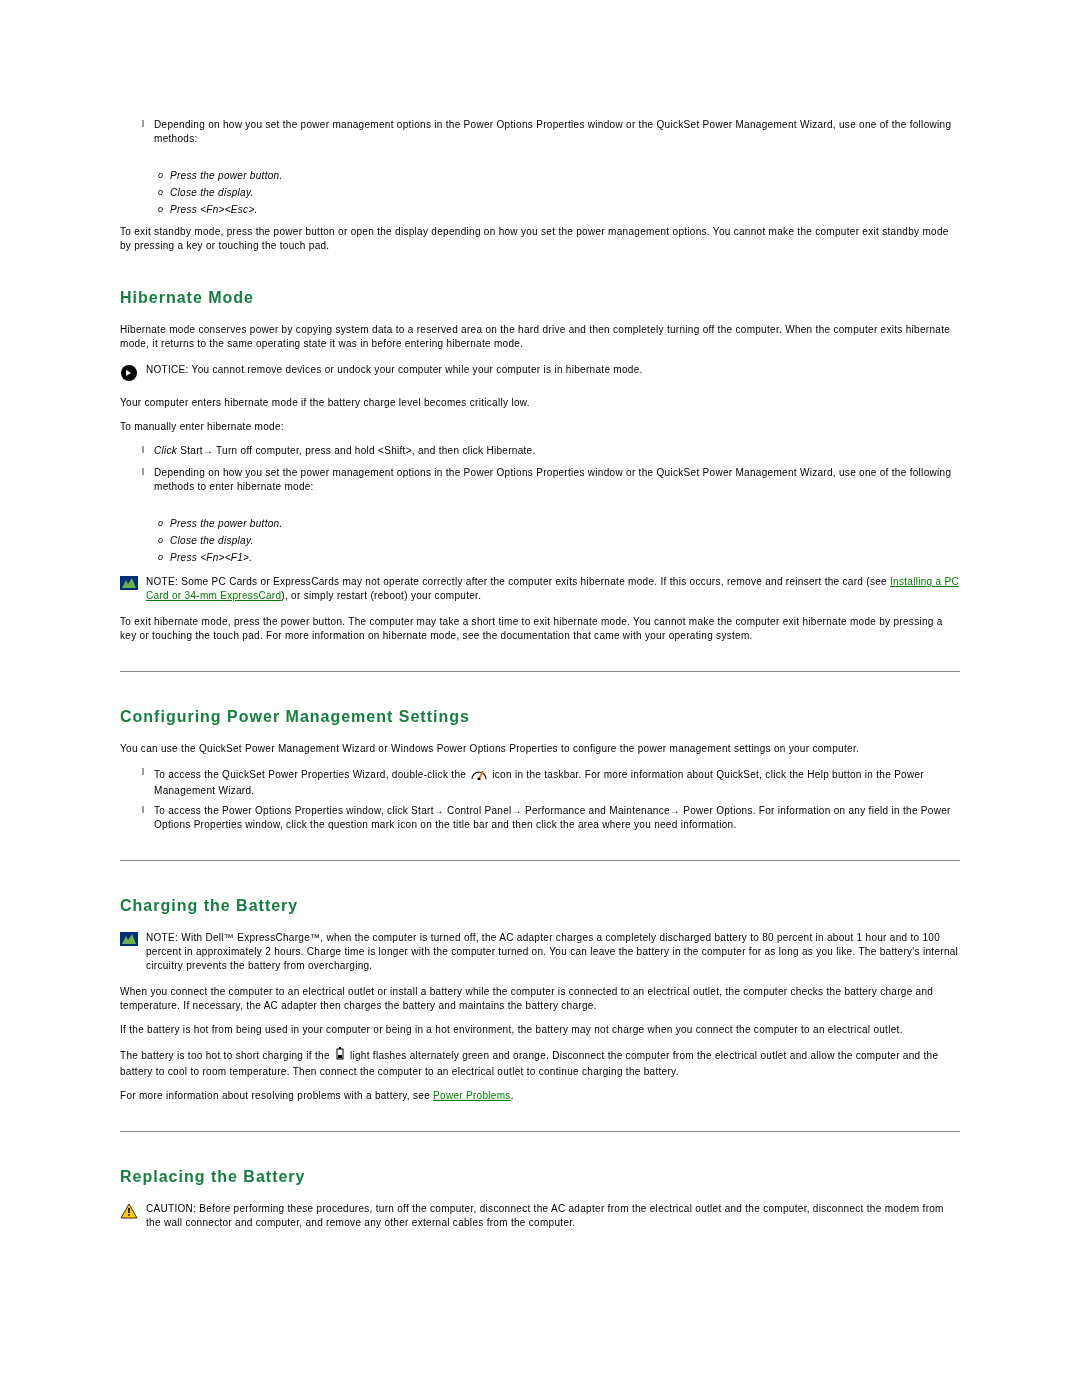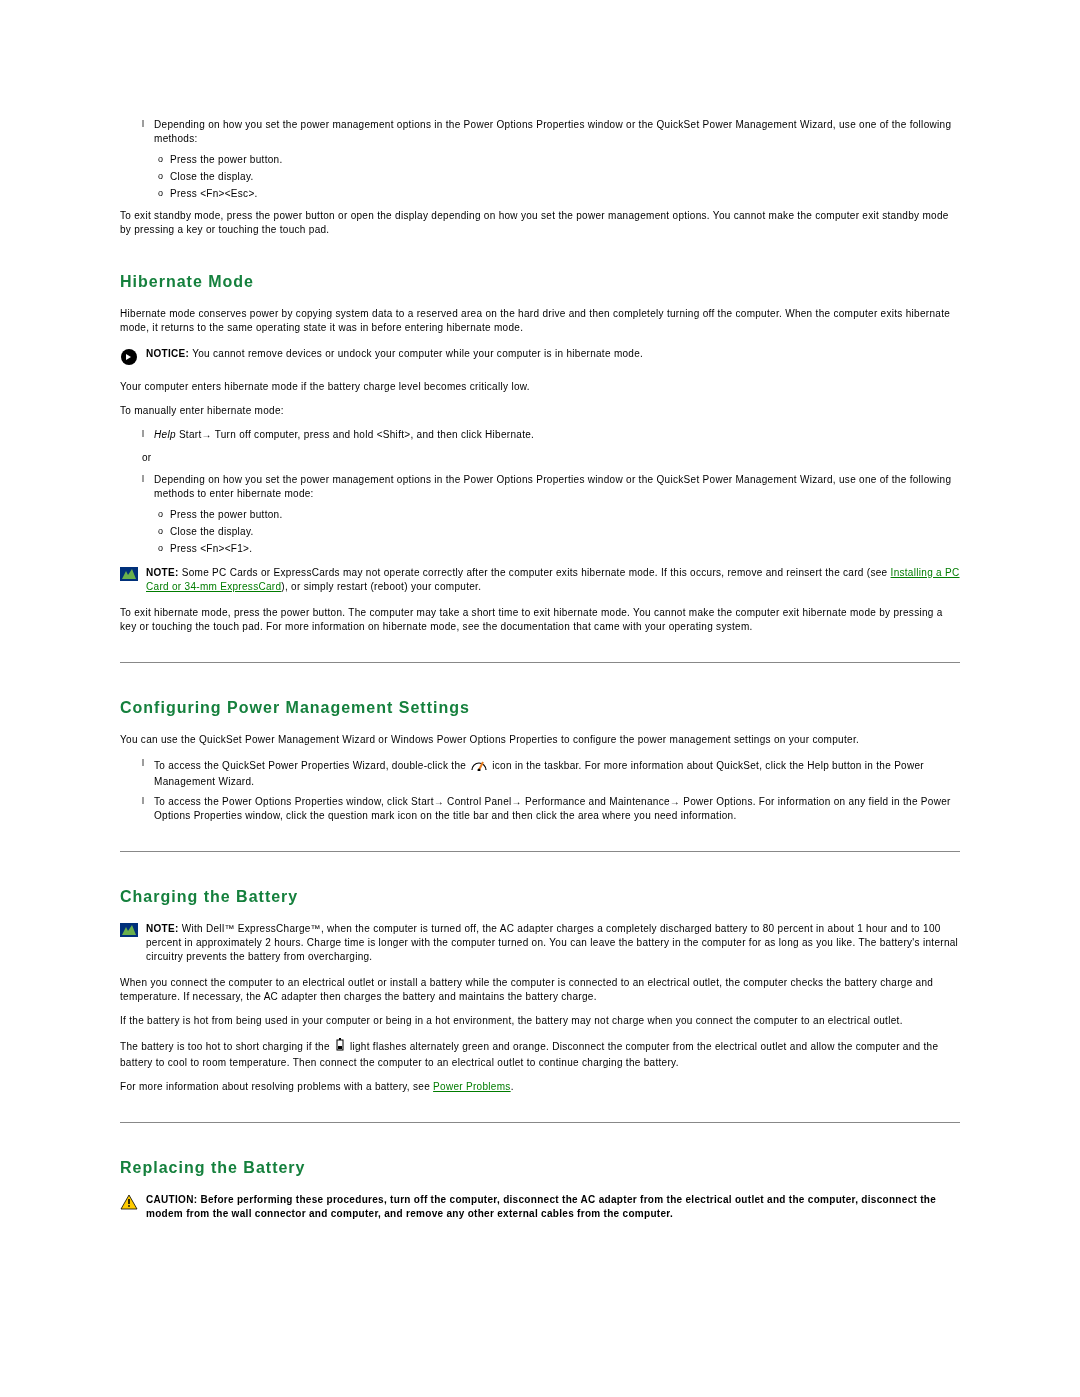--- a/index.html
+++ b/index.html
@@ -49,21 +49,22 @@
   ul.list-l > li::before {
     content: "l";
     position: absolute;
     left: 0;
     top: 0;
     font-size: 9px;
   }
   ul.list-o {
     list-style: none;
     padding: 0;
-    margin: 8px 0 8px 38px;
+    margin: 24px 0 8px 38px;
+    font-style: italic;
   }
   ul.list-o > li {
     position: relative;
     padding-left: 12px;
     margin: 6px 0;
     font-size: 10px;
     letter-spacing: 0.3px;
   }
   ul.list-o > li::before {
     content: "o";
@@ -101,21 +102,21 @@
     border: none;
     border-top: 1px solid #888;
     margin: 28px 0 0 0;
   }
   .inline-icon {
     display: inline-block;
     vertical-align: middle;
     margin: 0 2px;
   }
   .label-strong {
-    font-weight: bold;
+    font-weight: normal;
     text-align: right;
   }
 </style>
 </head>
 <body>
 
 <div class="page">
 <div class="content">
 
   <ul class="list-l">
@@ -142,25 +143,24 @@
       <span class="label-strong">NOTICE:</span>
       <span>You cannot remove devices or undock your computer while your computer is in hibernate mode.</span>
     </span>
   </div>
 
   <p>Your computer enters hibernate mode if the battery charge level becomes critically low.</p>
   <p>To manually enter hibernate mode:</p>
 
   <ul class="list-l">
     <li>
-      <span style="font-style:italic">Help</span>
+      <span style="font-style:italic">Click</span>
       <span>Start→ Turn off computer, press and hold &lt;Shift&gt;, and then click Hibernate.</span>
     </li>
   </ul>
-  <div class="or">or</div>
   <ul class="list-l">
     <li>Depending on how you set the power management options in the Power Options Properties window or the QuickSet Power Management Wizard, use one of the following methods to enter hibernate mode:</li>
   </ul>
   <ul class="list-o">
     <li>Press the power button.</li>
     <li>Close the display.</li>
     <li>Press &lt;Fn&gt;&lt;F1&gt;.</li>
   </ul>
 
   <div class="callout">

